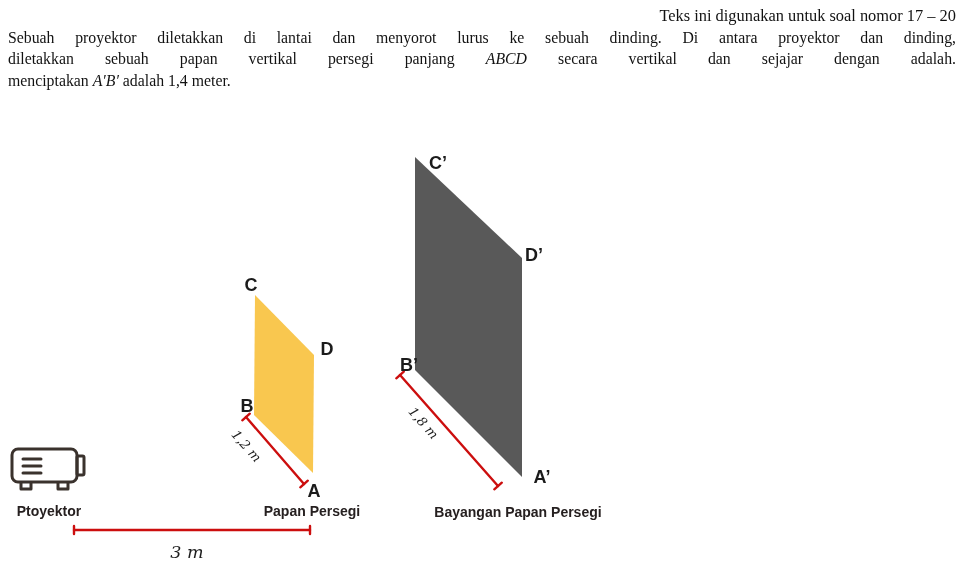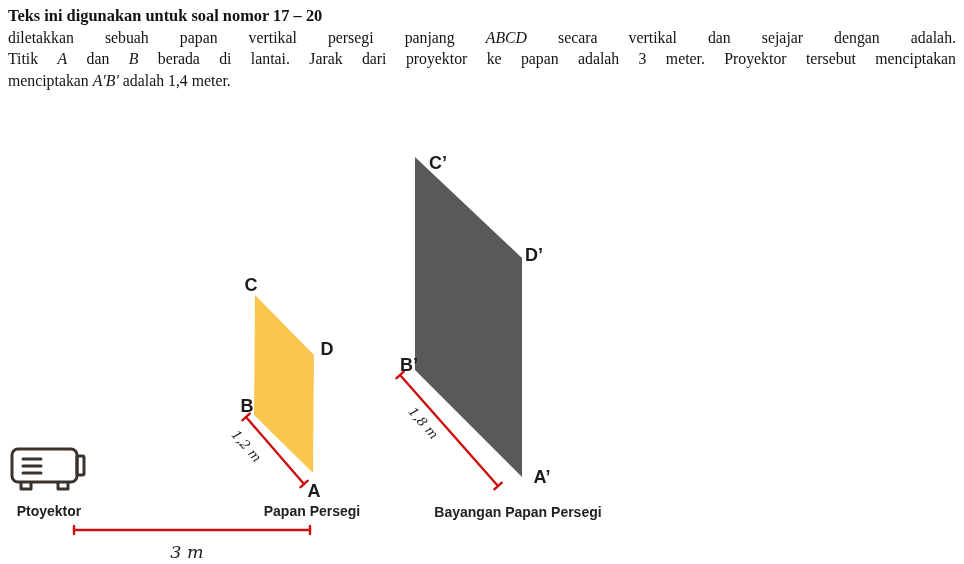--- a/index.html
+++ b/index.html
@@ -14,24 +14,24 @@
   }
   .problem {
     position: absolute;
     left: 8px;
     top: 5px;
     width: 948px;
     color: #121212;
     font-size: 15.8px;
   }
   .problem .title {
-    font-weight: bold;
+    font-weight: normal;
     font-size: 16.4px;
     line-height: 21.5px;
-    text-align: left;
+    text-align: right;
   }
   .pline {
     line-height: 21.5px;
     white-space: nowrap;
   }
   .pline.just {
     white-space: normal;
     text-align: justify;
     text-align-last: justify;
   }
@@ -66,22 +66,22 @@
     fill: #1f1f1f;
   }
 </style>
 </head>
 <body>
 
 <div class="page">
 
   <div class="problem">
     <div class="title">Teks ini digunakan untuk soal nomor 17 – 20</div>
+    <div class="pline just"><span>Sebuah proyektor diletakkan di lantai dan menyorot lurus ke sebuah dinding. Di antara proyektor dan dinding,</span></div>
     <div class="pline just"><span>diletakkan sebuah papan vertikal persegi panjang </span><i>ABCD</i><span> secara vertikal dan sejajar dengan adalah.</span></div>
-    <div class="pline just"><span>Titik </span><i>A</i><span> dan </span><i>B</i><span> berada di lantai. Jarak dari proyektor ke papan adalah 3 meter. Proyektor tersebut menciptakan</span></div>
     <div class="pline"><span>menciptakan </span><i>A′B′</i><span> adalah 1,4 meter.</span></div>
   </div>
 
   <svg class="diagram-svg" width="964" height="414" viewBox="0 150 964 414">
 
     <polygon points="415,157 522,258 522,477 415,370" fill="#595959"></polygon>
 
     <polygon points="255,295 314,355 313,473 254,415" fill="#F9C74F"></polygon>
 
     <g fill="none" stroke-width="3" stroke-linecap="round" stroke-linejoin="round" stroke="#3A322D">

